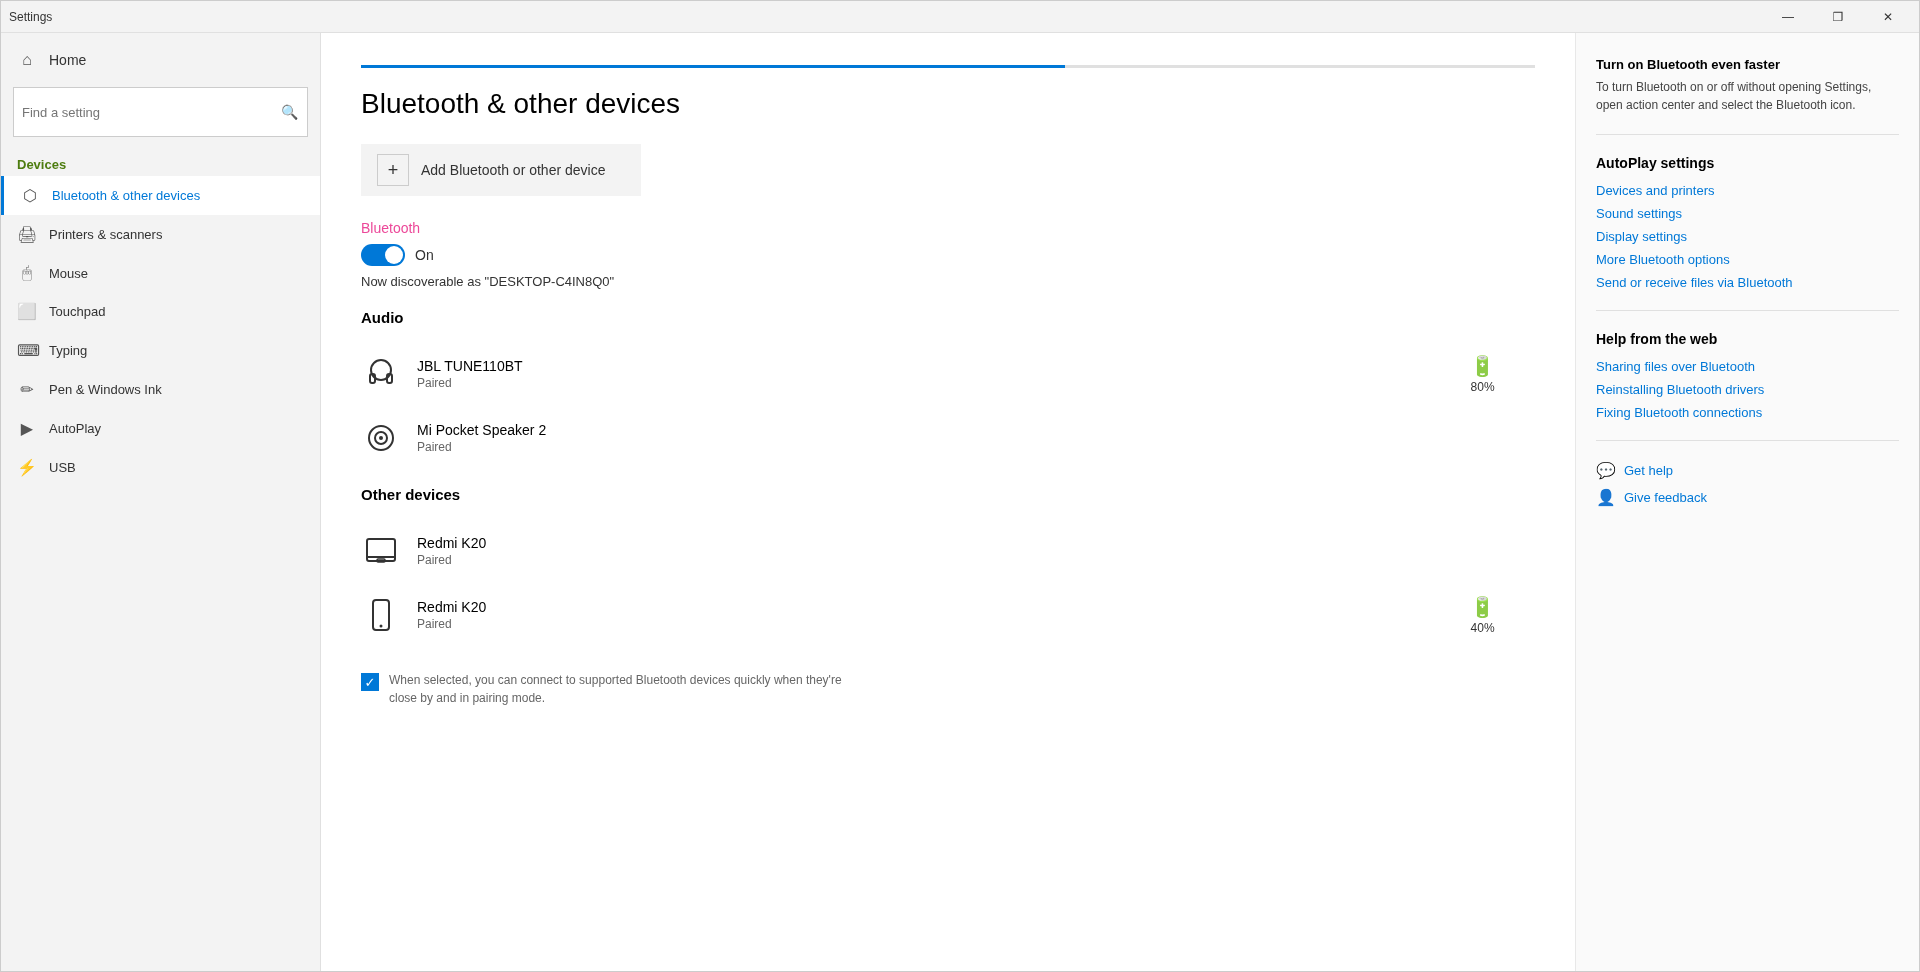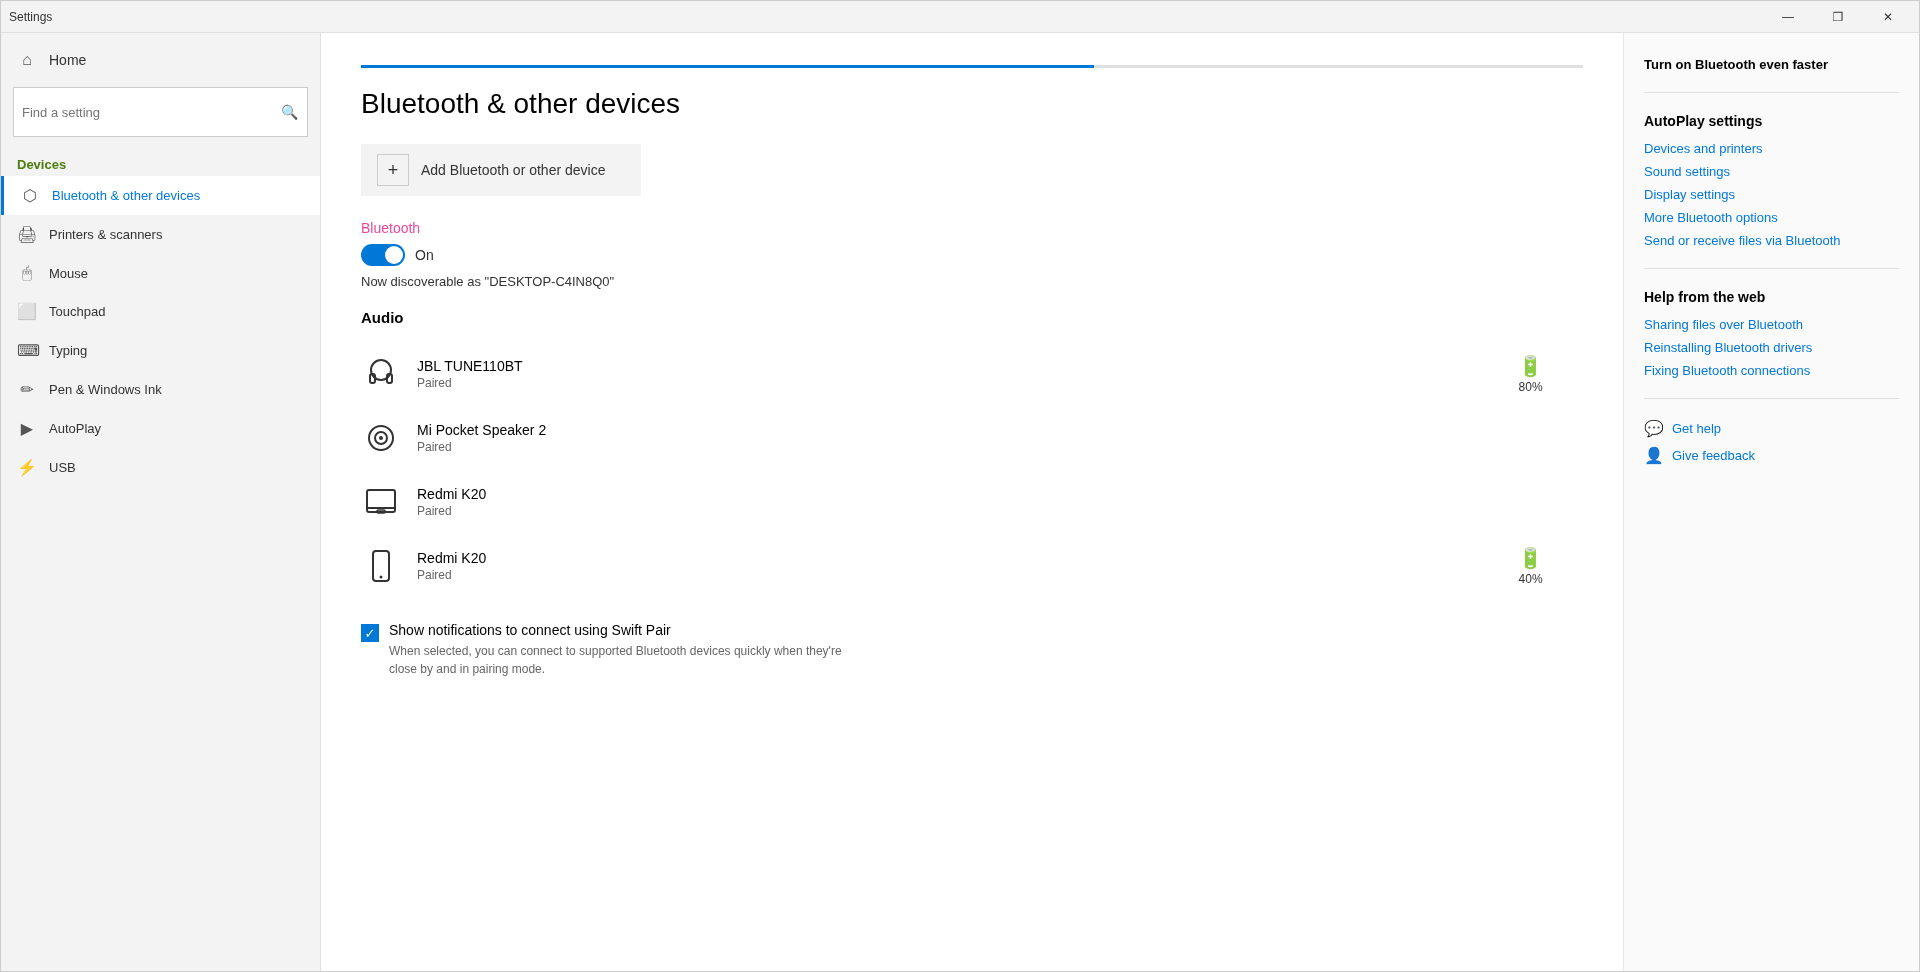--- a/index.html
+++ b/index.html
@@ -53,21 +53,21 @@
 
     
     .swift-pair-section { margin-top: 24px; display: flex; align-items: flex-start; gap: 10px; }
     .checkbox { width: 18px; height: 18px; background: #0078d7; display: flex; align-items: center; justify-content: center; flex-shrink: 0; margin-top: 2px; }
     .checkmark { color: #fff; font-size: 13px; }
     .swift-pair-text { }
     .swift-pair-label { font-size: 14px; color: #000; margin-bottom: 4px; }
     .swift-pair-desc { font-size: 12px; color: #666; max-width: 480px; line-height: 1.5; }
 
     
-    .right-panel { width: 296px; background: #fafafa; border-left: 1px solid #e8e8e8; padding: 24px 20px; overflow-y: auto; font-size: 13px; }
+    .right-panel { width: 344px; background: #fafafa; border-left: 1px solid #e8e8e8; padding: 24px 20px; overflow-y: auto; font-size: 13px; }
     .right-section-title { font-size: 14px; font-weight: 600; color: #000; margin-bottom: 12px; }
     .right-tip-title { font-size: 13px; font-weight: 600; color: #000; margin-bottom: 6px; }
     .right-tip-text { font-size: 12px; color: #444; line-height: 1.5; margin-bottom: 20px; }
     .right-link { display: block; color: #0078d7; text-decoration: none; font-size: 13px; margin-bottom: 8px; cursor: pointer; }
     .divider { height: 1px; background: #e0e0e0; margin: 20px 0; }
     .help-row { display: flex; align-items: center; gap: 8px; margin-bottom: 8px; }
     .help-icon { font-size: 16px; color: #555; }
 
     
     .progress-bar { height: 3px; background: #e0e0e0; position: relative; }
@@ -195,20 +195,21 @@
             <circle cx="18" cy="18" r="6" stroke="#333" stroke-width="2" fill="none"></circle>
             <circle cx="18" cy="18" r="2" fill="#333"></circle>
           </svg>
         </div>
         <div class="device-info">
           <div class="device-name">Mi Pocket Speaker 2</div>
           <div class="device-status">Paired</div>
         </div>
       </div>
 
+      <div class="section-heading" style="margin-top:16px;">Other devices</div>
 
       <div class="device-item">
         <div class="device-icon">
           <svg width="36" height="36" viewBox="0 0 36 36" fill="none">
             <rect x="4" y="6" width="28" height="22" rx="2" stroke="#333" stroke-width="2" fill="none"></rect>
             <line x1="4" y1="24" x2="32" y2="24" stroke="#333" stroke-width="2"></line>
             <rect x="14" y="26" width="8" height="3" rx="1" stroke="#333" stroke-width="1.5" fill="none"></rect>
           </svg>
         </div>
         <div class="device-info">
@@ -232,29 +233,29 @@
           <span class="battery-icon">🔋</span>
           <span class="battery-pct">40%</span>
         </div>
       </div>
 
       <div class="swift-pair-section">
         <div class="checkbox">
           <span class="checkmark">✓</span>
         </div>
         <div class="swift-pair-text">
-          <div class="swift-pair-label">Show notifications to connect using Swift Pair</div>
           <div class="swift-pair-desc">When selected, you can connect to supported Bluetooth devices quickly when they're close by and in pairing mode.</div>
         </div>
       </div>
     </div>
 
     <div class="right-panel">
 
       <div class="right-tip-title">Turn on Bluetooth even faster</div>
+      <div class="right-tip-text">To turn Bluetooth on or off without opening Settings, open action center and select the Bluetooth icon.</div>
 
       <div class="divider"></div>
 
       <div class="right-section-title">AutoPlay settings</div>
 
       <a class="right-link">Devices and printers</a>
       <a class="right-link">Sound settings</a>
       <a class="right-link">Display settings</a>
       <a class="right-link">More Bluetooth options</a>
       <a class="right-link">Send or receive files via Bluetooth</a>

